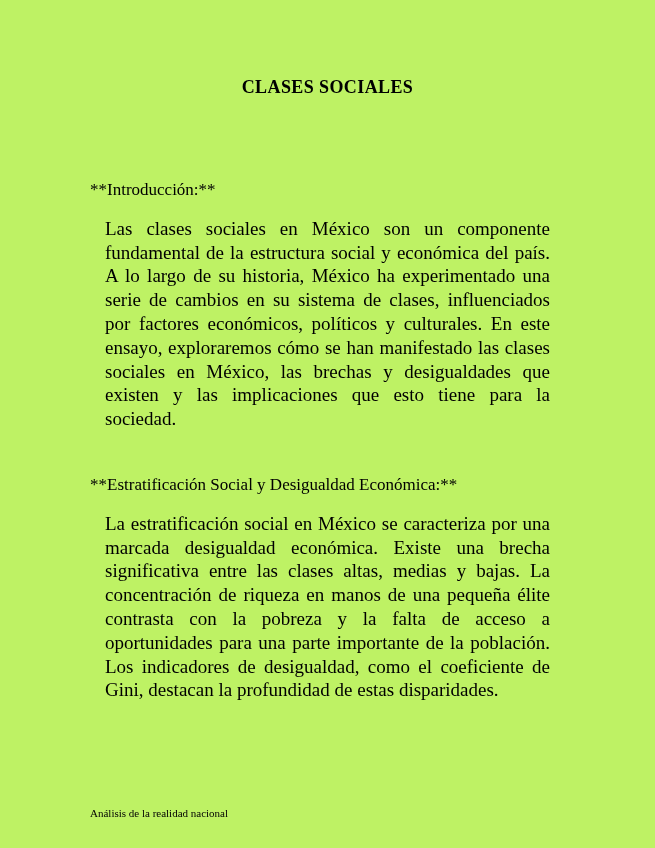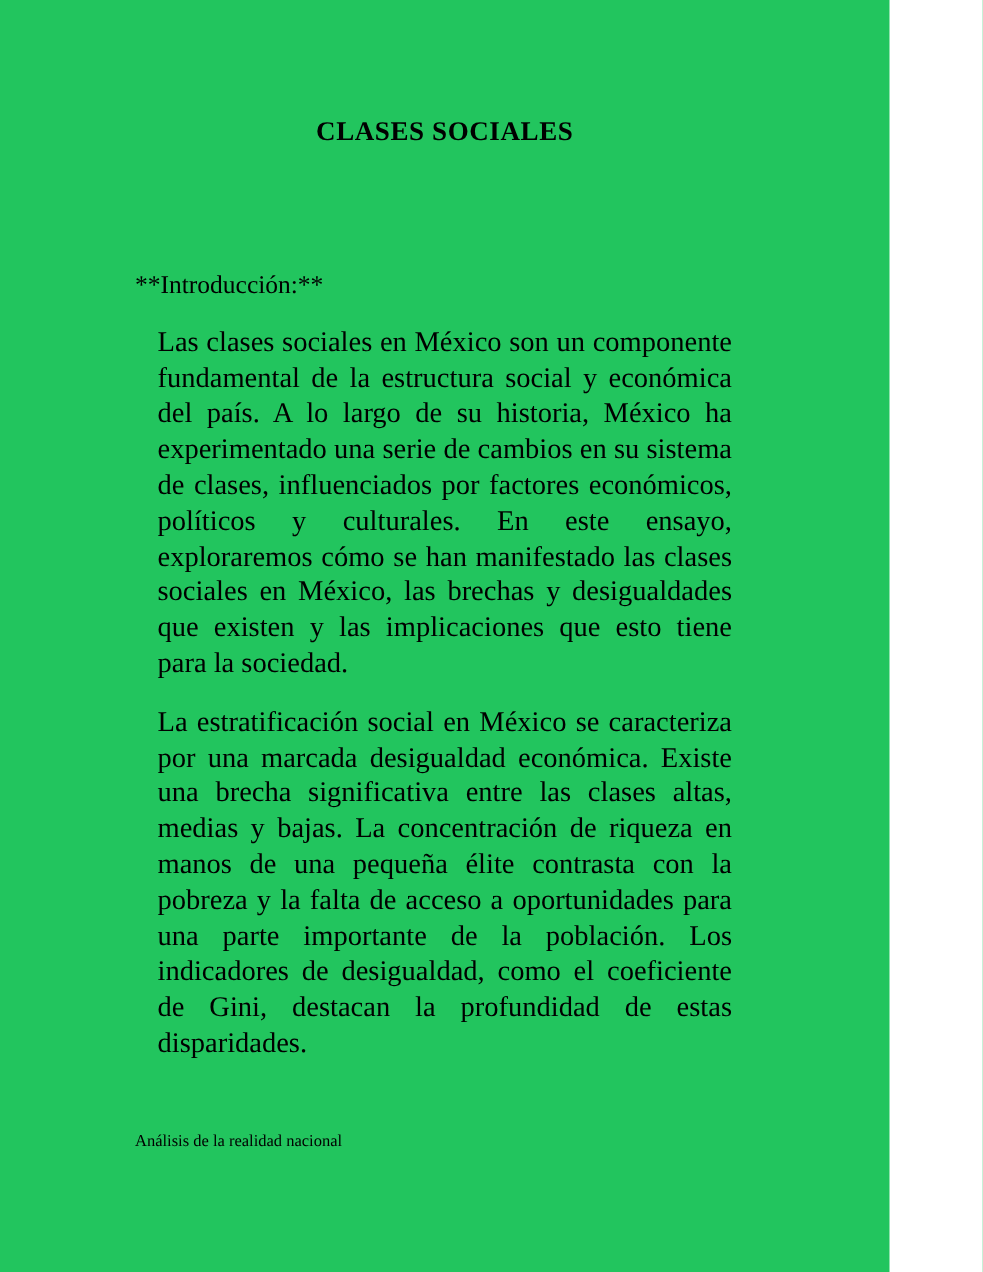--- a/index.html
+++ b/index.html
@@ -2,23 +2,23 @@
 <html><head>
   <meta charset="utf-8">
   <style>
     html, body {
       margin: 0;
       padding: 0;
       background: #ffffff;
     }
     .doc-page {
       position: relative;
-      width: 593px;
+      width: 655px;
       height: 848px;
-      background: #22c55e;
+      background: #bef264;
       color: #000000;
       font-family: "Liberation Serif", "DejaVu Serif", serif;
       overflow: hidden;
       box-sizing: border-box;
     }
     .doc-title {
       margin: 0;
       padding-top: 77px;
       text-align: center;
       font-size: 18px;
@@ -39,39 +39,40 @@
       line-height: 23.8px;
       text-align: justify;
       margin: 15px;
     }
     .sec-1 .section-heading { margin-top: 80px; }
     .sec-2 .section-heading { margin-top: 42px; }
     .sec-3 .section-heading { margin-top: 44px; margin-bottom: 0; }
     .page-footer {
       position: absolute;
       left: 90px;
-      top: 755px;
+      top: 807px;
       font-size: 11px;
       line-height: 13px;
     }
   </style>
 </head>
 <body>
 
 <div class="doc-page">
   <h1 class="doc-title">CLASES SOCIALES</h1>
 
   <div class="doc-body">
 
     <section class="sec-1">
       <p class="section-heading">**Introducción:**</p>
       <p class="section-para">Las clases sociales en México son un componente fundamental de la estructura social y económica del país. A lo largo de su historia, México ha experimentado una serie de cambios en su sistema de clases, influenciados por factores económicos, políticos y culturales. En este ensayo, exploraremos cómo se han manifestado las clases sociales en México, las brechas y desigualdades que existen y las implicaciones que esto tiene para la sociedad.</p>
     </section>
 
     <section class="sec-2">
+      <p class="section-heading">**Estratificación Social y Desigualdad Económica:**</p>
       <p class="section-para">La estratificación social en México se caracteriza por una marcada desigualdad económica. Existe una brecha significativa entre las clases altas, medias y bajas. La concentración de riqueza en manos de una pequeña élite contrasta con la pobreza y la falta de acceso a oportunidades para una parte importante de la población. Los indicadores de desigualdad, como el coeficiente de Gini, destacan la profundidad de estas disparidades.</p>
     </section>
 
 
   </div>
 
   <div class="page-footer">Análisis de la realidad nacional</div>
 </div>
 
 </body></html>

